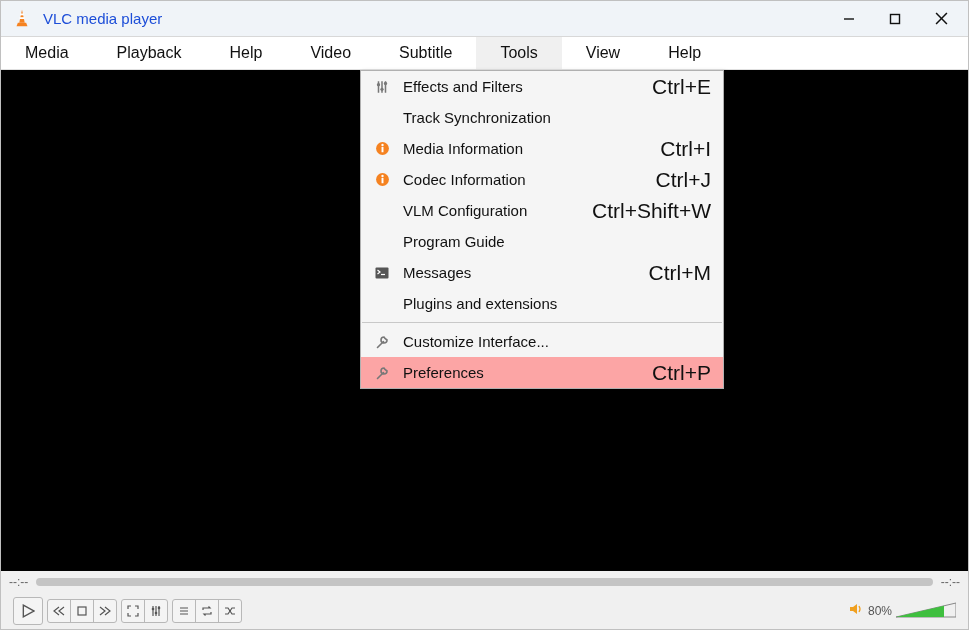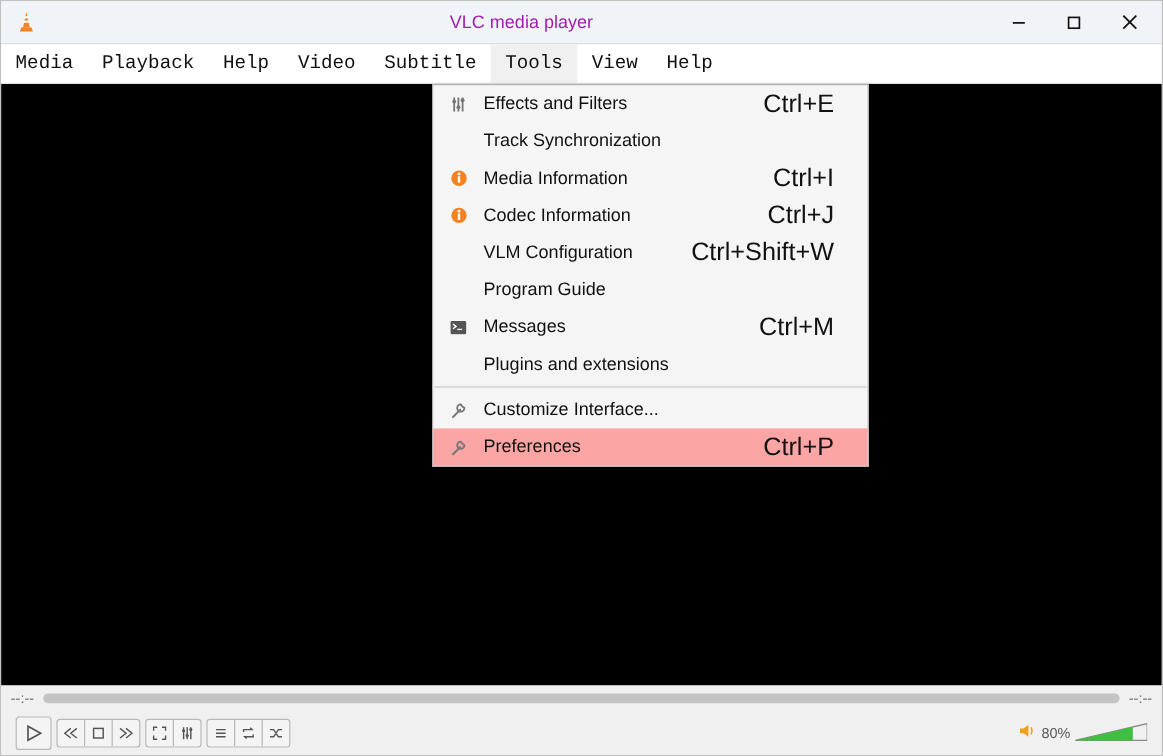--- a/index.html
+++ b/index.html
@@ -1,28 +1,28 @@
 <!DOCTYPE html>
 <html><head>
   <meta charset="utf-8">
   <style>
     * { margin: 0; padding: 0; box-sizing: border-box; font-family: "Segoe UI", Tahoma, sans-serif; }
     body { width: 969px; height: 630px; background: #f0f0f0; overflow: hidden; position: relative; }
     .window { width: 100%; height: 100%; display: flex; flex-direction: column; border: 1px solid #c0c0c0; }
     .titlebar { height: 36px; background: #f0f4f8; display: flex; align-items: center; padding: 0 4px 0 10px; border-bottom: 1px solid #d8d8d8; }
     .titlebar .logo { width: 22px; height: 22px; margin-right: 10px; }
-    .titlebar .title { font-size: 15px; color: #a21caf; flex: 1; text-align: center; }
+    .titlebar .title { font-size: 15px; color: #1d4ed8; flex: 1; }
     .win-controls { display: flex; gap: 0; }
     .win-btn { width: 46px; height: 30px; display: flex; align-items: center; justify-content: center; }
     .menubar { height: 33px; background: #fff; display: flex; align-items: stretch; border-bottom: 1px solid #e0e0e0; }
-    .menu-item { padding: 0 12px; font-size: 16px; color: #111; display: flex; align-items: center; cursor: default; font-family: Liberation Mono, monospace; }
+    .menu-item { padding: 0 24px; font-size: 16px; color: #111; display: flex; align-items: center; cursor: default; }
     .menu-item.open { background: #f0f0f0; }
     .video-area { flex: 1; background: #000; position: relative; }
     .dropdown { position: absolute; top: 0; left: 359px; width: 364px; background: #f5f5f5; border: 1px solid #b0b0b0; box-shadow: 2px 2px 5px rgba(0,0,0,0.2); z-index: 10; }
-    .dd-item { height: 31px; display: flex; align-items: center; padding: 0 28px 0 10px; font-size: 15px; color: #111; }
+    .dd-item { height: 31px; display: flex; align-items: center; padding: 0 12px 0 10px; font-size: 15px; color: #111; }
     .dd-item.selected { background: #fca5a5; }
     .dd-icon { width: 22px; display: flex; justify-content: center; margin-right: 10px; color: #666; }
     .dd-label { flex: 1; }
     .dd-shortcut { color: #111; font-size: 21px; }
     .dd-sep { height: 1px; background: #c8c8c8; margin: 3px 1px; }
     .seekbar-row { height: 22px; background: #f0f0f0; display: flex; align-items: center; padding: 0 8px; gap: 8px; }
     .time { font-size: 12px; color: #666; }
     .seek-track { flex: 1; height: 8px; background: #c4c4c4; border-radius: 4px; position: relative; }
     .controls-row { height: 36px; background: #f0f0f0; display: flex; align-items: center; padding: 0 12px; gap: 4px; }
     .ctrl-group { display: flex; border: 1px solid #b8b8b8; border-radius: 3px; overflow: hidden; background: #f4f4f4; }

